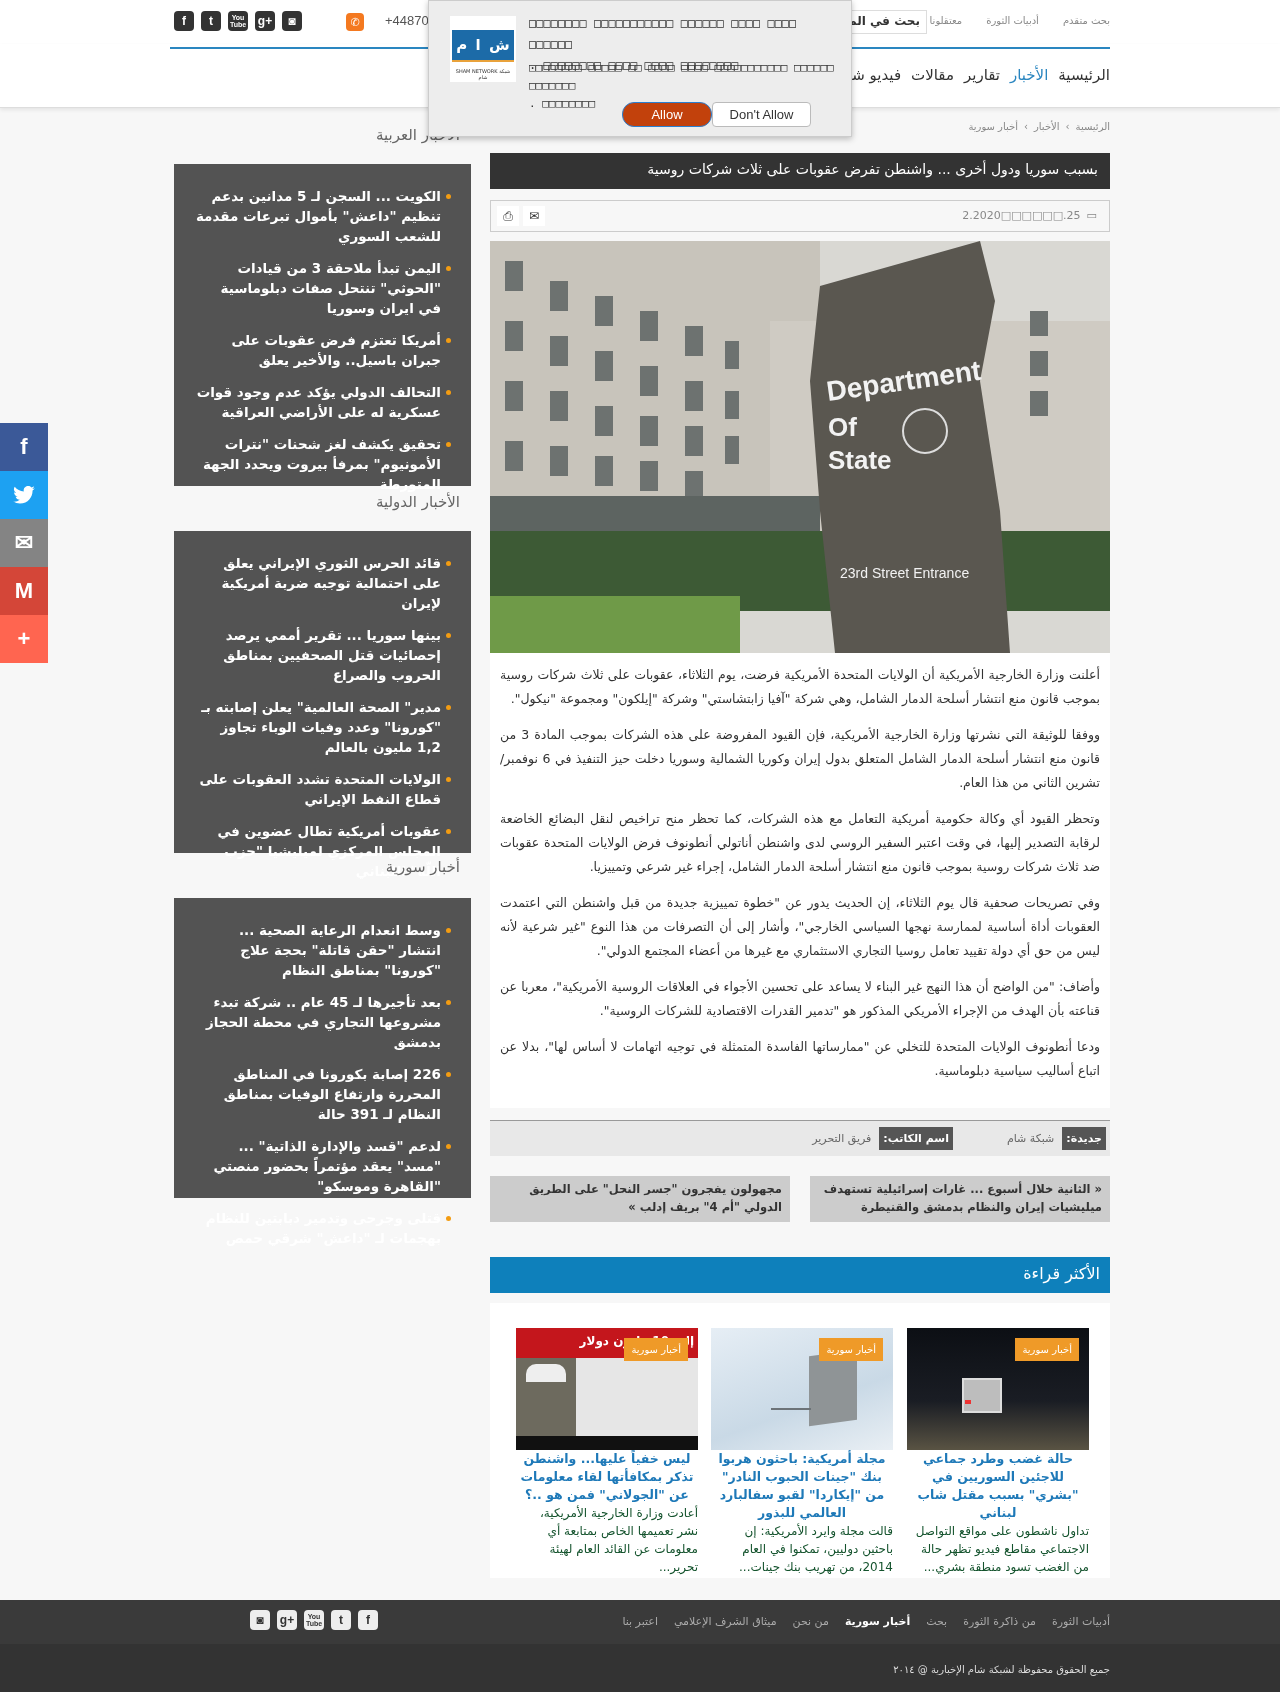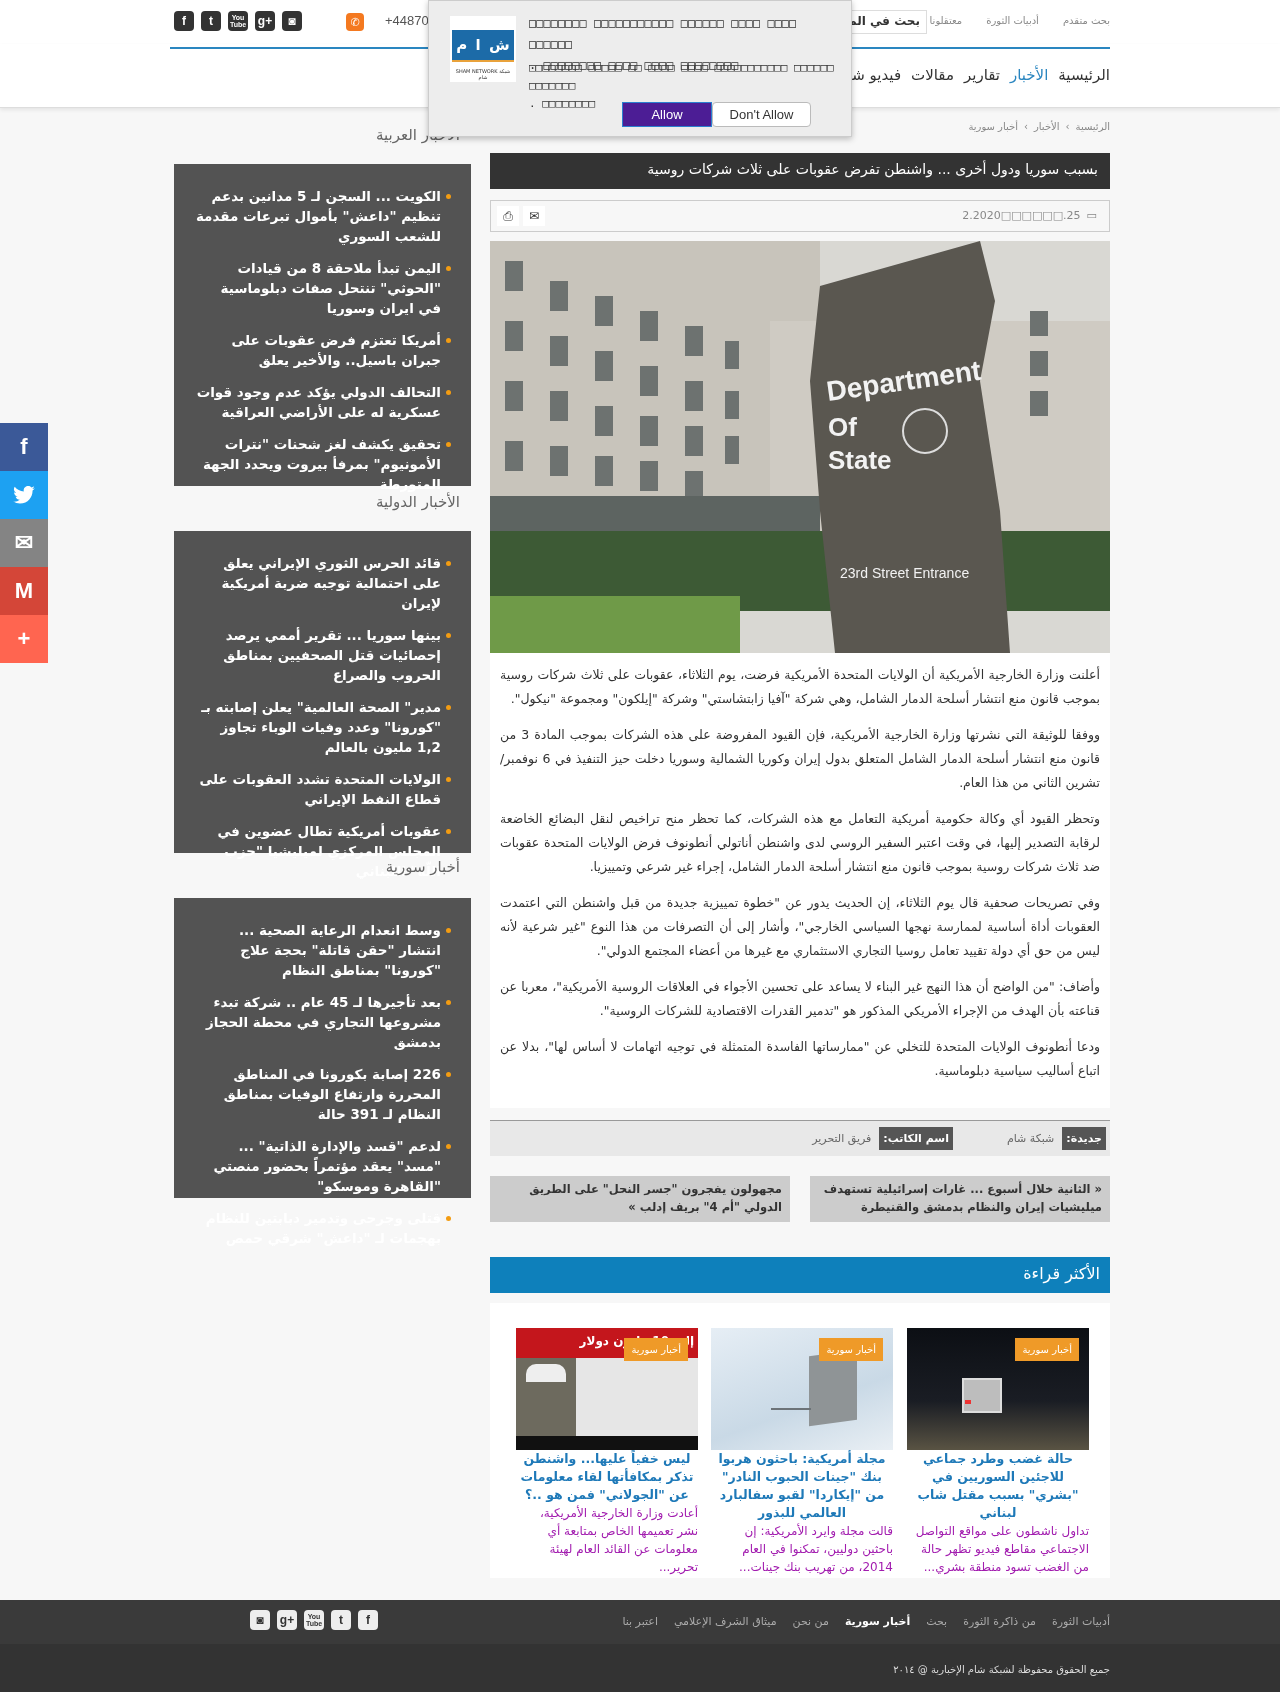--- a/index.html
+++ b/index.html
@@ -16,21 +16,21 @@
   .navbar .line { position: absolute; left: 170px; top: 3px; width: 940px; height: 2px; background: #2a86c0; }
   .navmenu { position: absolute; right: 170px; top: 22px; display: flex; gap: 10px; direction: rtl; font-size: 15px; color: #333; }
   .navmenu .active { color: #2a86c0; }
   
   .popup { position: absolute; left: 428px; top: 0; width: 424px; height: 137px; background: #ededed; border: 1px solid #ccc; box-shadow: 0 2px 6px rgba(0,0,0,0.25); z-index: 10; }
   .popup .logo { position: absolute; left: 21px; top: 15px; width: 66px; height: 66px; background: #fff; }
   .popup .logo .blue { position: absolute; left: 2px; top: 14px; width: 62px; height: 32px; background: #1c6ba8; display: flex; justify-content: space-around; align-items: center; color: #fff; font-size: 15px; font-weight: bold; border-bottom: 2px solid #e9a23b; }
   .popup .logo .cap { position: absolute; left: 2px; top: 52px; width: 62px; font-size: 5px; color: #333; text-align: center; }
   .popup .t1 { position: absolute; left: 100px; top: 12px; width: 300px; font-size: 12px; color: #333; line-height: 21px; font-family: "DejaVu Sans Mono", monospace; }
   .popup .t2 { position: absolute; left: 100px; top: 58px; width: 310px; font-size: 11px; color: #333; line-height: 18px; font-family: "DejaVu Sans Mono", monospace; }
-  .popup .allow { position: absolute; left: 193px; top: 101px; width: 90px; height: 25px; background: #4c1d95; border: 1px solid #2a7fd0; border-radius: 0; color: #fff; font-size: 13px; font-family: "Liberation Sans", sans-serif; }
+  .popup .allow { position: absolute; left: 193px; top: 101px; width: 90px; height: 25px; background: #c2410c; border: 1px solid #2a7fd0; border-radius: 12px; color: #fff; font-size: 13px; font-family: "Liberation Sans", sans-serif; }
   .popup .deny { position: absolute; left: 283px; top: 101px; width: 99px; height: 25px; background: #fff; border: 1px solid #bbb; border-radius: 4px; color: #333; font-size: 13px; font-family: "Liberation Sans", sans-serif; }
   
   .breadcrumb { position: absolute; right: 170px; top: 121px; direction: rtl; font-size: 10px; color: #888; display: flex; gap: 6px; }
   
   .side-title { position: absolute; font-size: 15px; color: #666; direction: rtl; text-align: right; width: 300px; }
   .side-box { position: absolute; left: 174px; width: 297px; background: #535353; padding: 22px 20px 20px 20px; direction: rtl; }
   .side-box li { list-style: none; color: #fff; font-size: 13.5px; font-weight: bold; line-height: 20px; margin-bottom: 12px; position: relative; padding-right: 10px; }
   .side-box li::before { content: ""; position: absolute; right: 0; top: 8px; width: 5px; height: 5px; border-radius: 50%; background: #f39c12; }
   
   .art-title { position: absolute; left: 490px; top: 153px; width: 620px; height: 36px; background: #333; color: #fff; font-size: 14px; direction: rtl; padding: 8px 12px; }
@@ -43,21 +43,21 @@
   .art-body p { font-size: 12.5px; line-height: 24px; color: #333; margin-bottom: 12px; }
   .source-bar { position: absolute; left: 490px; top: 1120px; width: 620px; height: 36px; background: #e8e8e8; border-top: 1px solid #999; direction: rtl; display: flex; align-items: center; padding-right: 4px; gap: 8px; font-size: 11px; color: #666; }
   .source-bar .lbl { background: #555; color: #fff; font-weight: bold; padding: 5px 4px; }
   .prevnext { position: absolute; top: 1176px; width: 300px; height: 46px; background: #ccc; direction: rtl; font-size: 11.5px; line-height: 18px; color: #333; padding: 4px 8px; font-weight: bold; }
   .most-head { position: absolute; left: 490px; top: 1257px; width: 620px; height: 36px; background: #0e80bb; color: #fff; font-size: 16px; direction: rtl; padding: 7px 10px; }
   .most-body { position: absolute; left: 490px; top: 1303px; width: 620px; height: 275px; background: #fff; }
   .card { position: absolute; top: 25px; width: 182px; }
   .card .thumb { width: 182px; height: 122px; position: relative; overflow: hidden; }
   .card .badge { position: absolute; right: 10px; top: 10px; background: #ef9a28; color: #fff; font-size: 10px; padding: 6px 7px; direction: rtl; }
   .card h4 { font-size: 12.5px; color: #1e79b8; direction: rtl; text-align: center; line-height: 18px; margin-top: 0; }
-  .card p { font-size: 12px; color: #a21caf; direction: rtl; line-height: 18px; }
+  .card p { font-size: 12px; color: #14532d; direction: rtl; line-height: 18px; }
   .footer1 { position: absolute; left: 0; top: 1600px; width: 1280px; height: 44px; background: #3a3a3a; }
   .footer2 { position: absolute; left: 0; top: 1644px; width: 1280px; height: 48px; background: #333; }
   .foot-links { position: absolute; right: 170px; top: 15px; direction: rtl; display: flex; gap: 16px; font-size: 11px; color: #aaa; }
   .foot-links .b { color: #fff; font-weight: bold; }
   .foot-social { position: absolute; left: 250px; top: 10px; display: flex; gap: 7px; }
   .foot-social .sq { background: #eee; color: #333; }
   .copyright { position: absolute; right: 170px; top: 20px; direction: rtl; font-size: 10px; color: #ddd; }
   .share { position: absolute; left: 0; top: 423px; width: 48px; }
   .share div { width: 48px; height: 48px; display: flex; align-items: center; justify-content: center; color: #fff; font-size: 22px; font-weight: bold; font-family: "Liberation Sans", sans-serif; }
 </style>
@@ -122,21 +122,21 @@
   <span>الرئيسية</span>
   <span>›</span>
   <span>الأخبار</span>
   <span>›</span>
   <span>أخبار سورية</span>
 </div>
 
 <div class="side-title" style="left:160px; top:126px;">الأخبار العربية</div>
 <ul class="side-box" style="top:164px; height:322px;">
   <li>الكويت ... السجن لـ 5 مدانين بدعم تنظيم "داعش" بأموال تبرعات مقدمة للشعب السوري</li>
-  <li>اليمن تبدأ ملاحقة 8 من قيادات "الحوثي" تنتحل صفات دبلوماسية في ايران وسوريا</li>
+  <li>اليمن تبدأ ملاحقة 3 من قيادات "الحوثي" تنتحل صفات دبلوماسية في ايران وسوريا</li>
   <li>أمريكا تعتزم فرض عقوبات على جبران باسيل.. والأخير يعلق</li>
   <li>التحالف الدولي يؤكد عدم وجود قوات عسكرية له على الأراضي العراقية</li>
   <li>تحقيق يكشف لغز شحنات "نترات الأمونيوم" بمرفأ بيروت ويحدد الجهة المتورطة</li>
 </ul>
 
 <div class="side-title" style="left:160px; top:493px;">الأخبار الدولية</div>
 <ul class="side-box" style="top:531px; height:322px;">
   <li>قائد الحرس الثوري الإيراني يعلق على احتمالية توجيه ضربة أمريكية لإيران</li>
   <li>بينها سوريا ... تقرير أممي يرصد إحصائيات قتل الصحفيين بمناطق الحروب والصراع</li>
   <li>مدير" الصحة العالمية" يعلن إصابته بـ "كورونا" وعدد وفيات الوباء تجاوز 1,2 مليون بالعالم</li>

